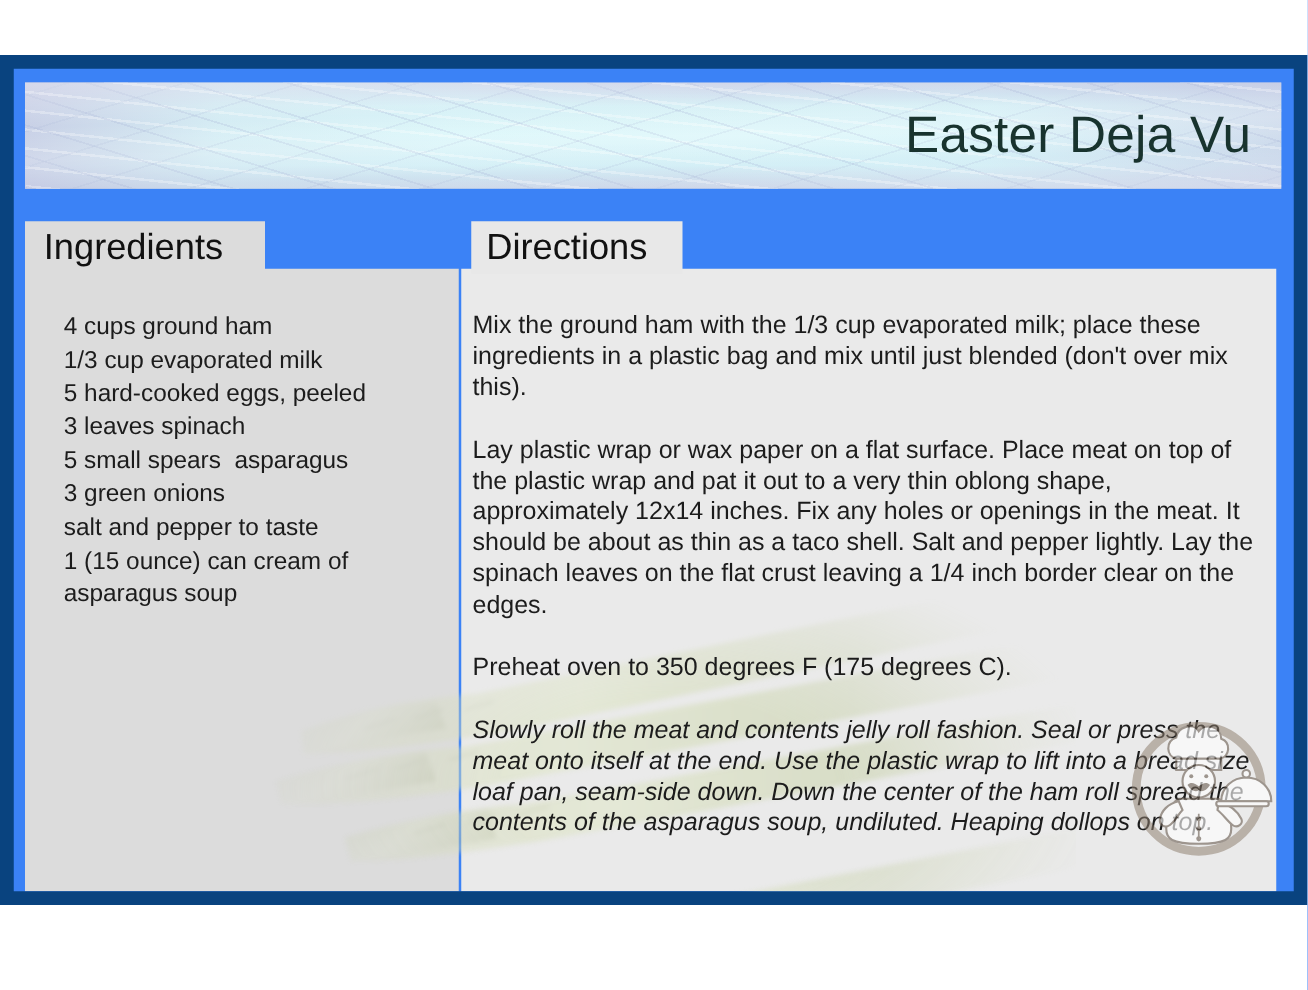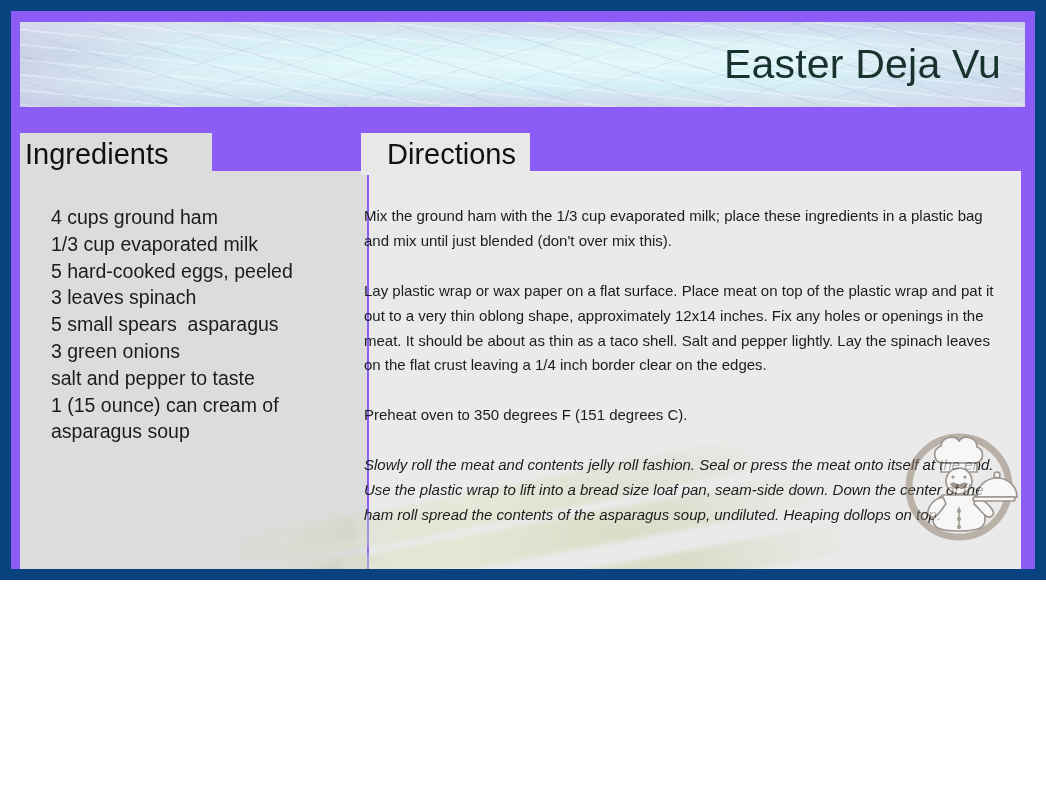--- a/index.html
+++ b/index.html
@@ -3,26 +3,27 @@
 <meta charset="utf-8">
 <style>
   html, body {
     margin: 0;
     padding: 0;
     background: #ffffff;
   }
   #card {
     position: relative;
     width: 1046px;
-    height: 580px;
+    height: 680px;
     box-sizing: border-box;
-    background: #8b5cf6;
+    background: #3b82f6;
     border: 11px solid #09437f;
     overflow: hidden;
     font-family: "Liberation Sans", sans-serif;
+    margin-top: 44px;
   }
   
   #banner {
     position: absolute;
     left: 9px;
     top: 11px;
     width: 1005px;
     height: 85px;
     overflow: hidden;
     background:
@@ -100,29 +101,28 @@
     background: #dddddd;
     color: #111111;
     font-size: 29px;
     line-height: 42px;
     white-space: nowrap;
     box-sizing: border-box;
   }
   #ingredients-tab {
     left: 9px;
     width: 192px;
-    padding-left: 5px;
+    padding-left: 15px;
     background: #dcdcdc;
   }
   #directions-tab {
-    left: 350px;
+    left: 366px;
     width: 169px;
     padding-left: 12px;
     background: #e8e8e8;
-    text-align: center;
   }
   
   #asparagus {
     position: absolute;
     left: 170px;
     top: 410px;
     width: 680px;
     height: 330px;
     pointer-events: none;
     opacity: 0.55;
@@ -136,24 +136,24 @@
     left: 40px;
     top: 193px;
     width: 318px;
     font-size: 19.5px;
     line-height: 26.8px;
     color: #1c1c1c;
     white-space: pre-wrap;
   }
   #directions-body {
     position: absolute;
-    left: 353px;
+    left: 367px;
     top: 193px;
     width: 640px;
-    font-size: 15px;
+    font-size: 20px;
     line-height: 24.9px;
     color: #1c1c1c;
   }
   #directions-body p { margin: 0 0 24.9px 0; }
   #directions-body p:last-child { margin-bottom: 0; font-style: italic; }
   
   #chef-watermark {
     position: absolute;
     right: 14px;
     bottom: 22px;
@@ -238,21 +238,21 @@
 3 leaves spinach
 5 small spears  asparagus
 3 green onions
 salt and pepper to taste
 1 (15 ounce) can cream of
 asparagus soup</div>
 
   <div id="directions-body">
     <p>Mix the ground ham with the 1/3 cup evaporated milk; place these ingredients in a plastic bag and mix until just blended (don't over mix this).</p>
     <p>Lay plastic wrap or wax paper on a flat surface. Place meat on top of the plastic wrap and pat it out to a very thin oblong shape, approximately 12x14 inches. Fix any holes or openings in the meat. It should be about as thin as a taco shell. Salt and pepper lightly. Lay the spinach leaves on the flat crust leaving a 1/4 inch border clear on the edges.</p>
-    <p>Preheat oven to 350 degrees F (151 degrees C).</p>
+    <p>Preheat oven to 350 degrees F (175 degrees C).</p>
     <p>Slowly roll the meat and contents jelly roll fashion. Seal or press the meat onto itself at the end. Use the plastic wrap to lift into a bread size loaf pan, seam-side down. Down the center of the ham roll spread the contents of the asparagus soup, undiluted. Heaping dollops on top.</p>
   </div>
 
   <div id="chef-watermark">
     <svg viewBox="0 0 124 124" aria-hidden="true">
       <circle cx="62" cy="64" r="50" fill="none" stroke="#8d7e6e" stroke-width="7" opacity="0.85"></circle>
       <g fill="#ffffff" stroke="#6f6256" stroke-width="1.7">
 
         <path d="M44 40 c-8 -2 -9 -14 0 -17 1 -9 14 -12 18 -5 5 -7 18 -4 18 6 8 3 7 14 -1 16 z"></path>
         <path d="M44 40 h36 v9 h-36 z"></path>

